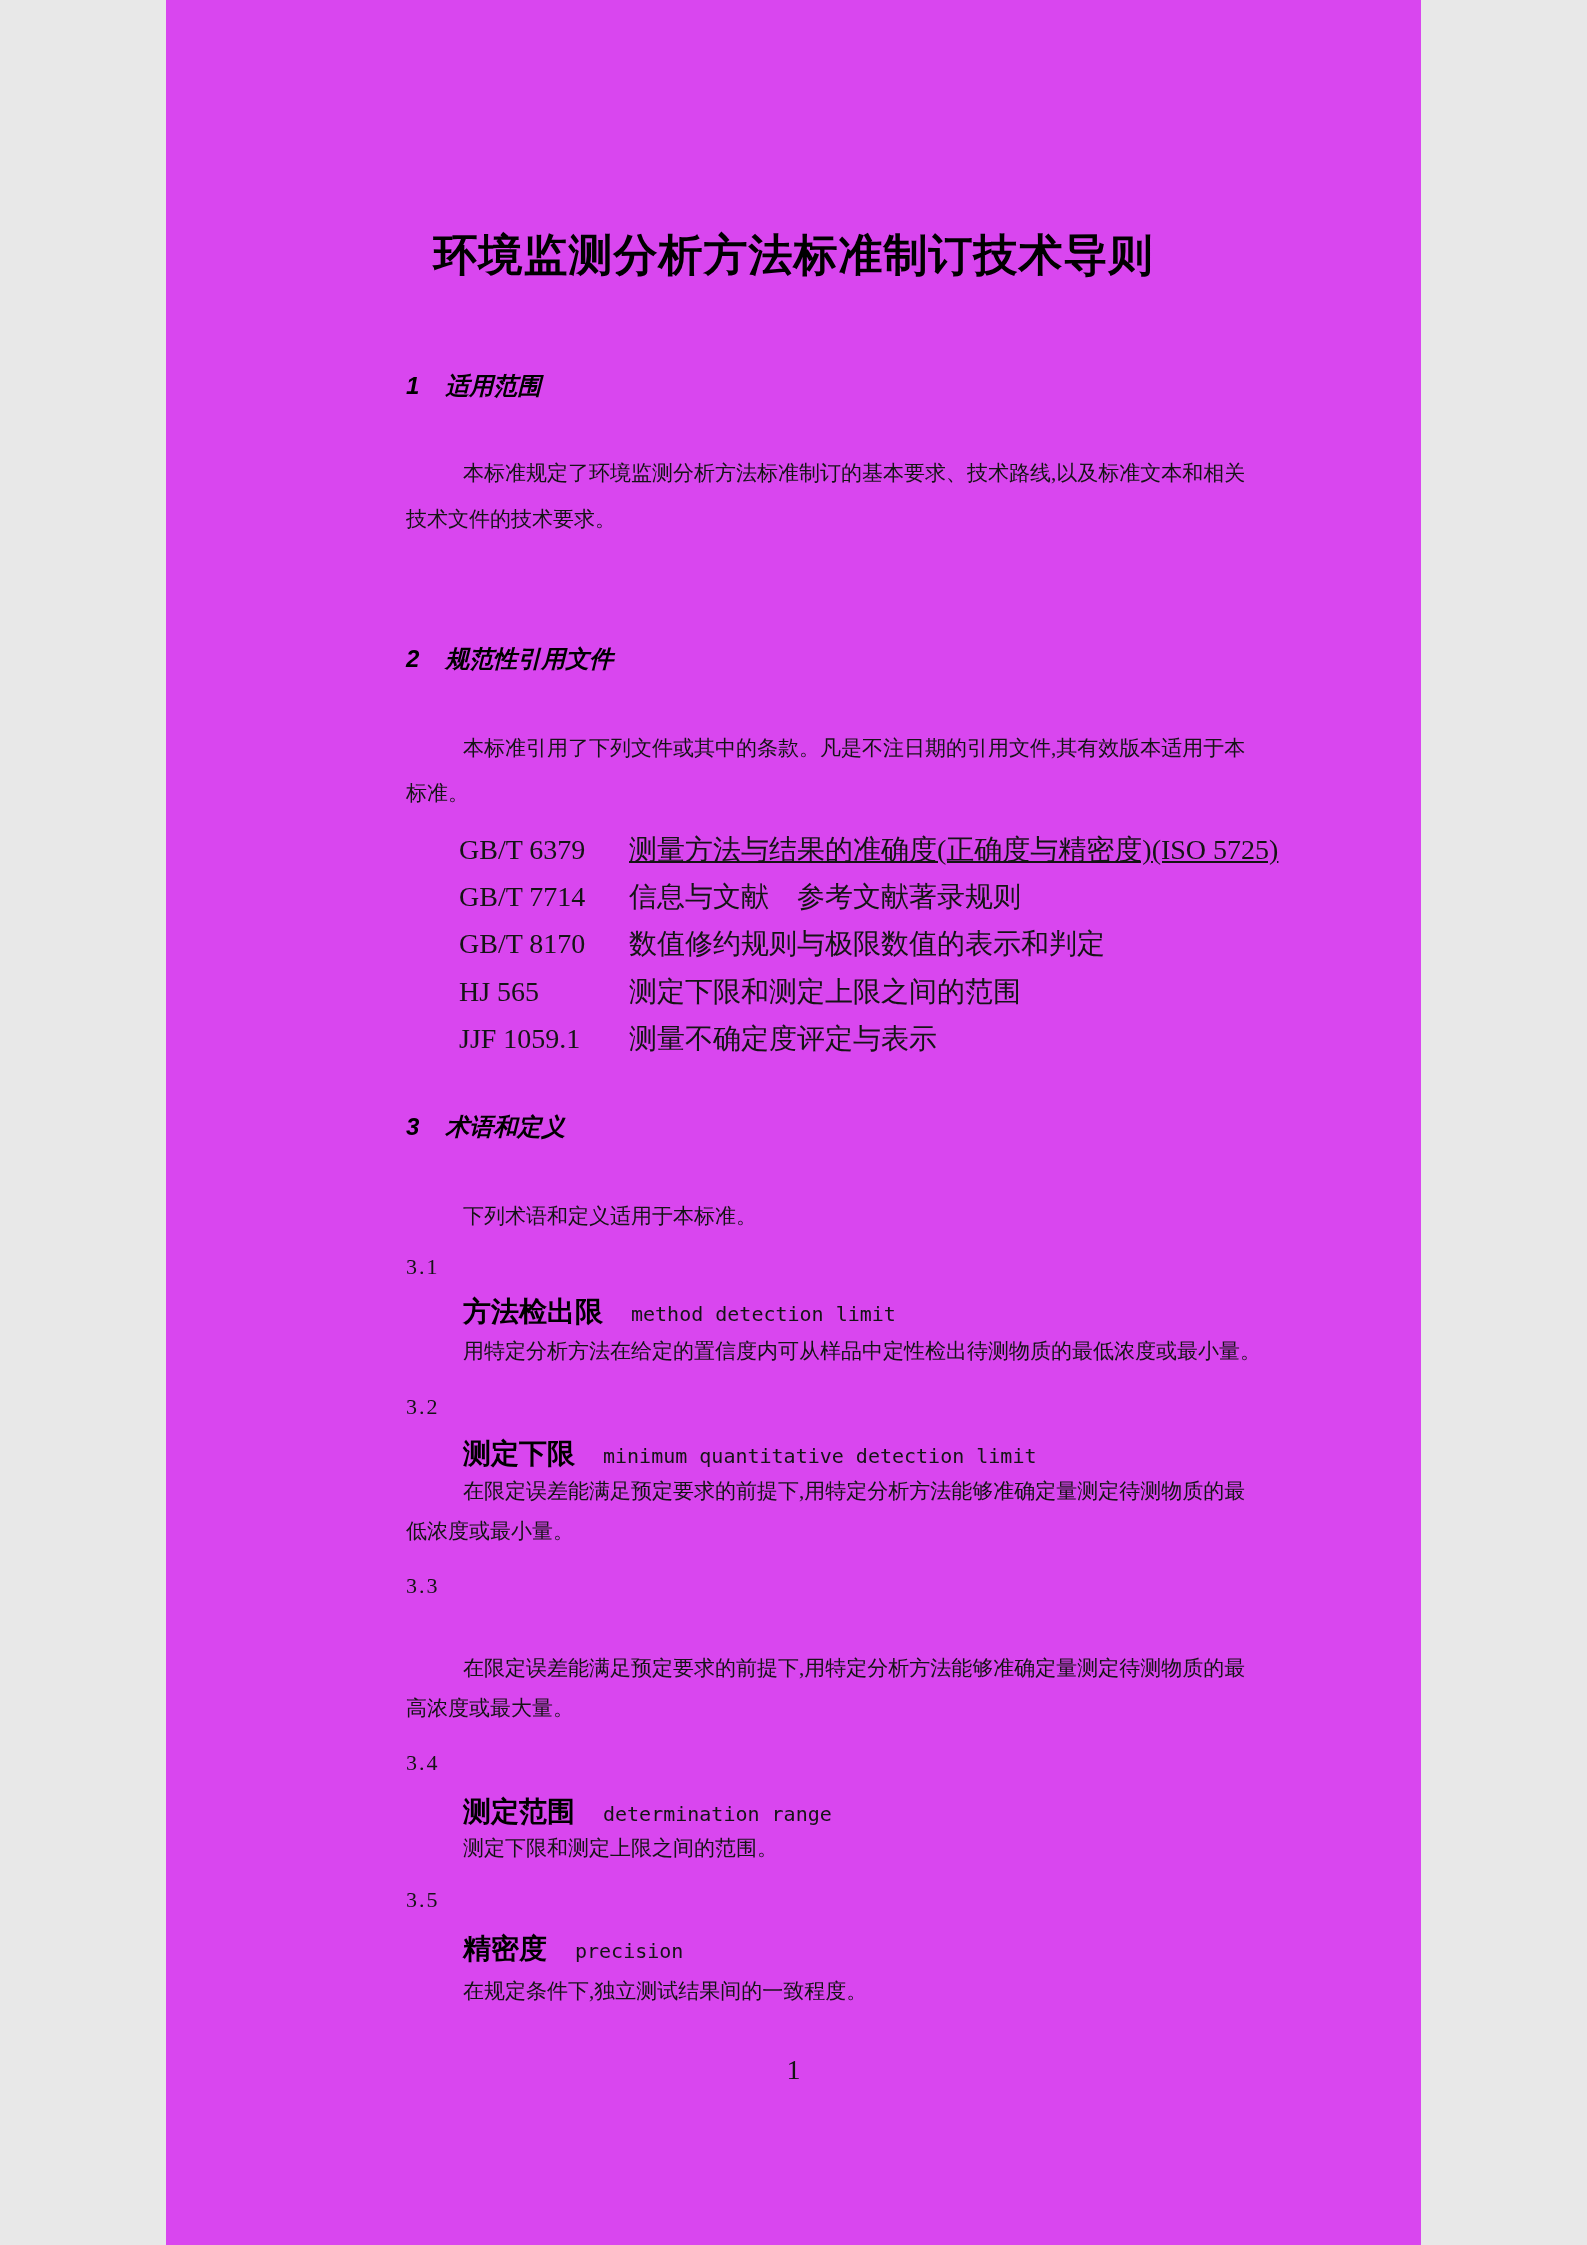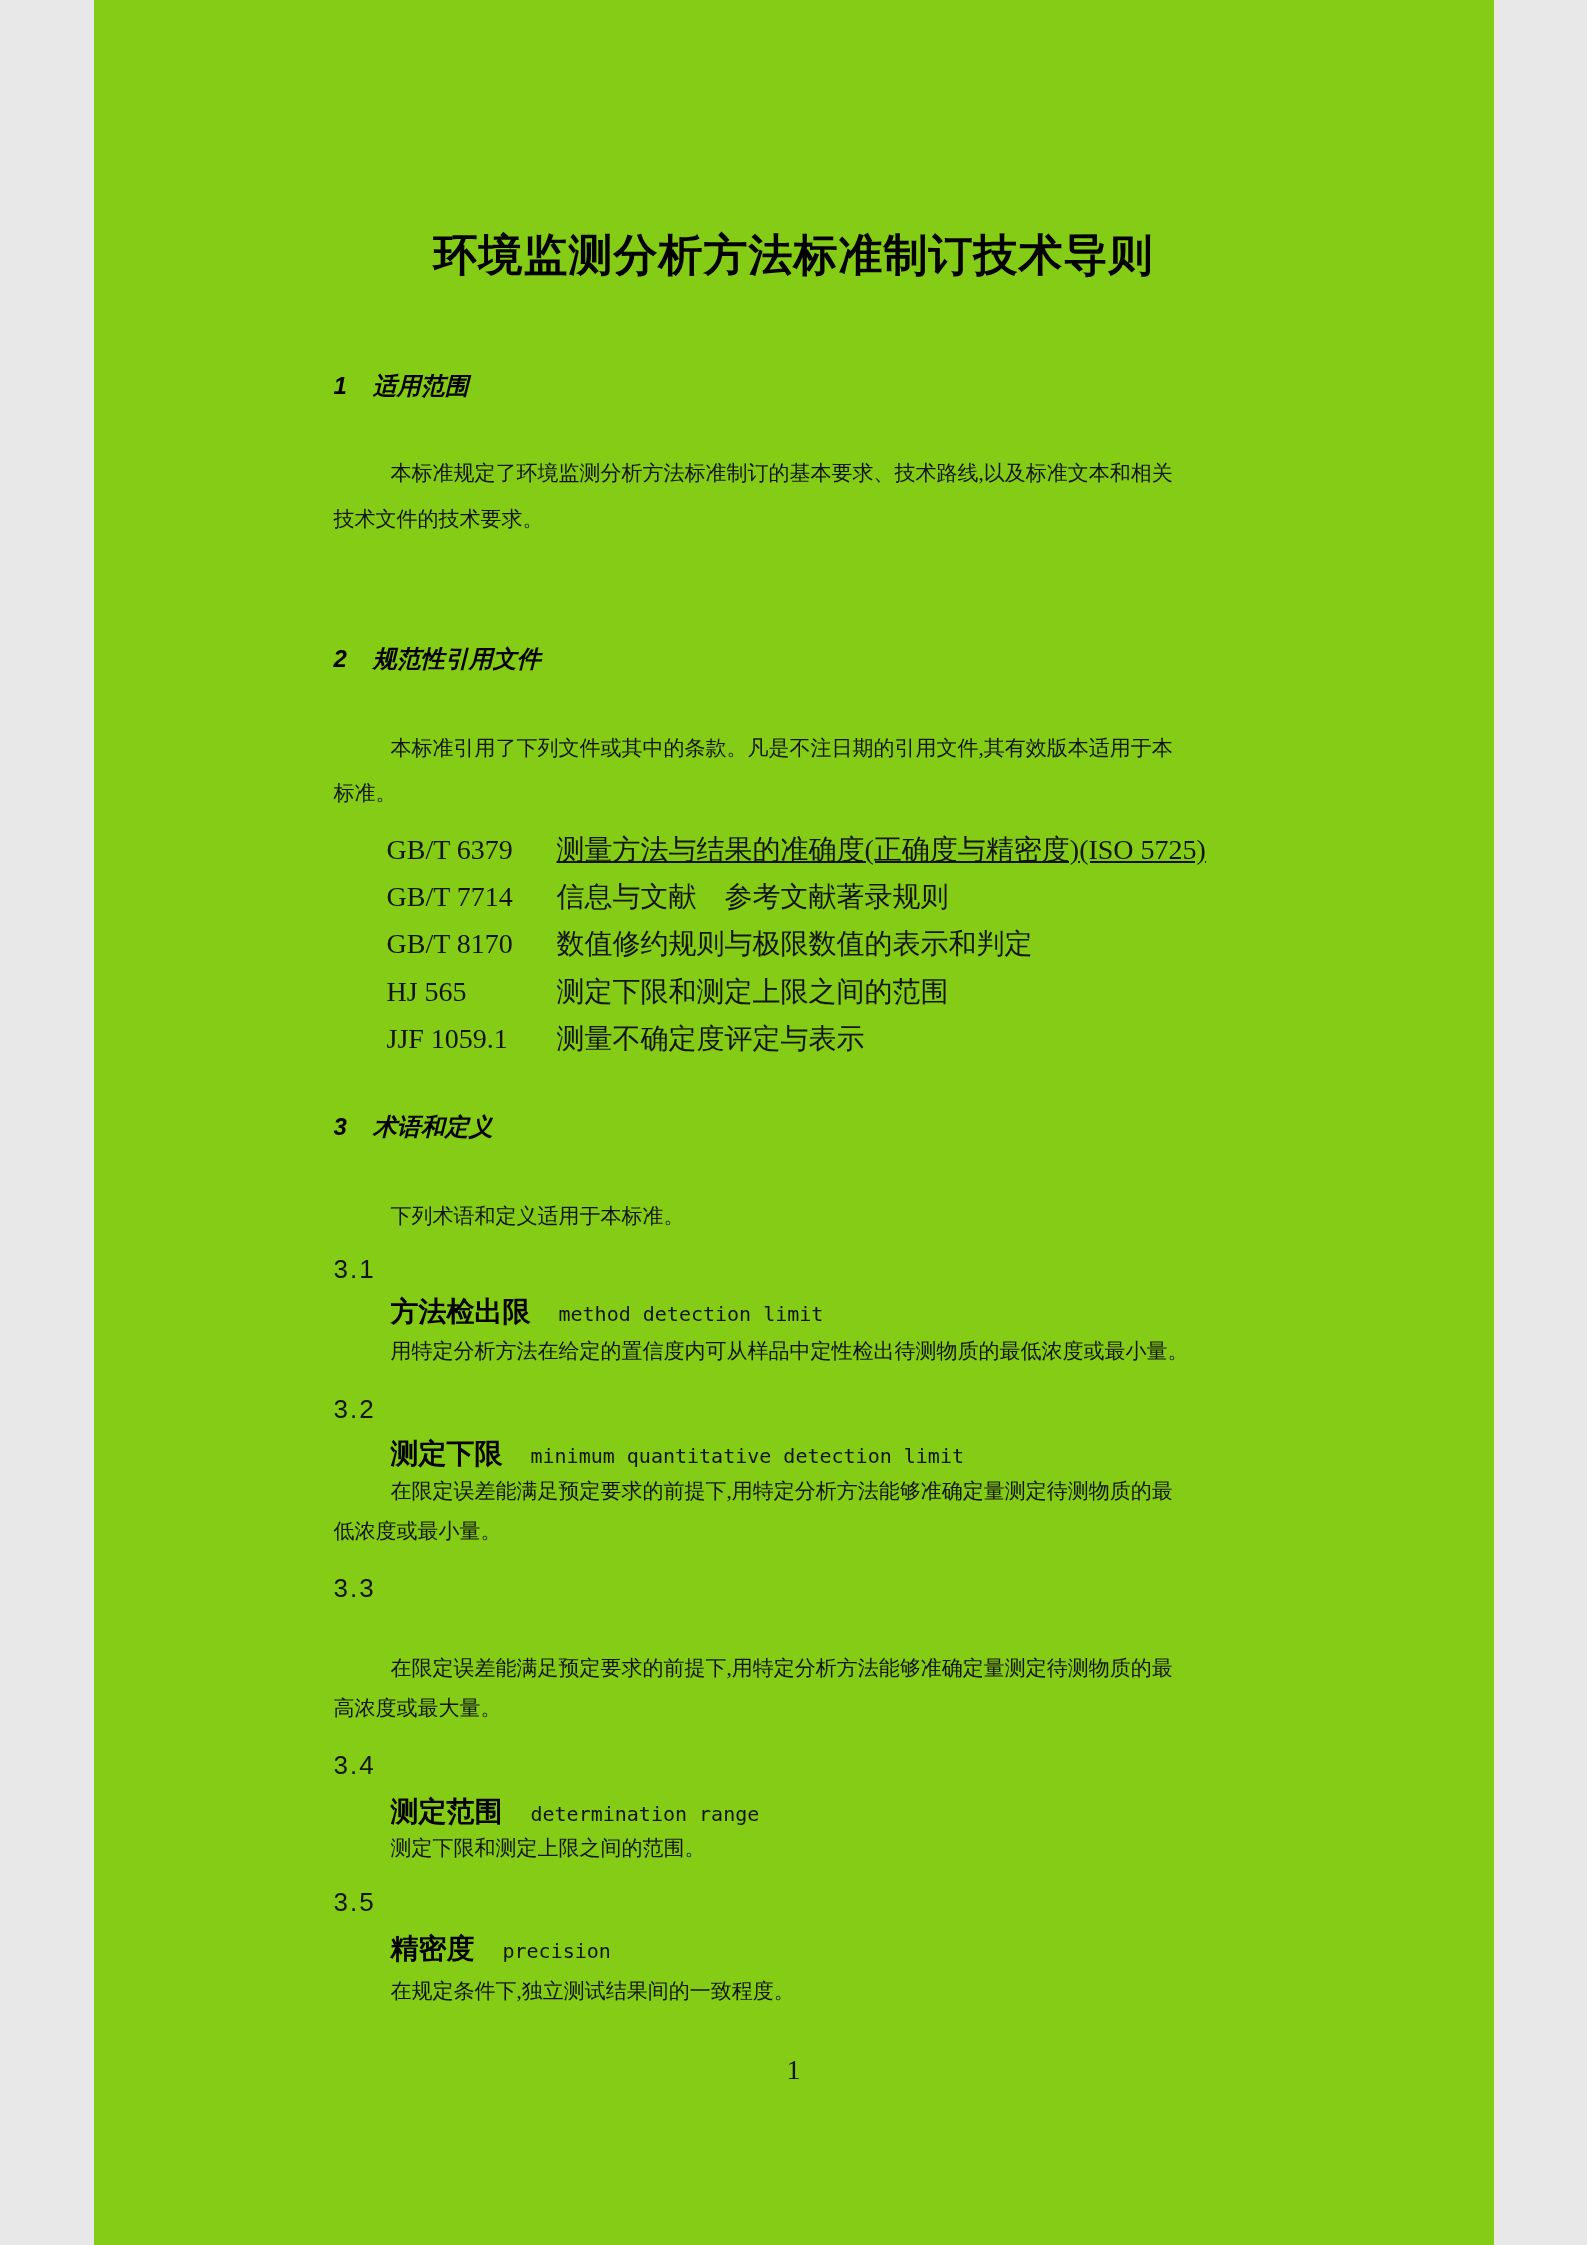--- a/index.html
+++ b/index.html
@@ -1,21 +1,21 @@
 <!DOCTYPE html>
 <html><head>
 <meta charset="utf-8">
 <style>
   html, body { margin: 0; padding: 0; background: #e8e8e8; }
   .page {
     position: relative;
-    width: 1400px;
+    width: 1255px;
     height: 2245px;
     margin: 0 auto;
-    background: #84cc16;
+    background: #d946ef;
     color: #111111;
     overflow: hidden;
     font-family: "Liberation Serif", "DejaVu Serif", serif;
   }
   .abs { position: absolute; white-space: nowrap; line-height: 1; }
 
   .doc-title {
     left: 0; width: 100%;
     text-align: center;
     font-family: "Liberation Sans", "DejaVu Sans", sans-serif;
@@ -29,22 +29,22 @@
     font-weight: 700;
     font-size: 24px;
     color: #000;
     font-style: italic;
   }
   .sec-heading .sec-num { display: inline-block; margin-right: 26px; font-weight: 700; }
   .body-line { font-size: 21px; color: #141414; }
   .ref-row { font-size: 28px; color: #141414; }
   .ref-code { display: inline-block; width: 170px; }
   .clause-num {
-    font-family: Liberation Sans, sans-serif;
-    font-size: 26px;
+    font-family: Liberation Serif, serif;
+    font-size: 22px;
     letter-spacing: 2px;
     color: #141414;
   }
   .term-line { font-size: 28px; }
   .term-zh {
     font-family: "Liberation Sans", "DejaVu Sans", sans-serif;
     font-weight: 700;
     font-size: 28px;
     color: #000;
   }

